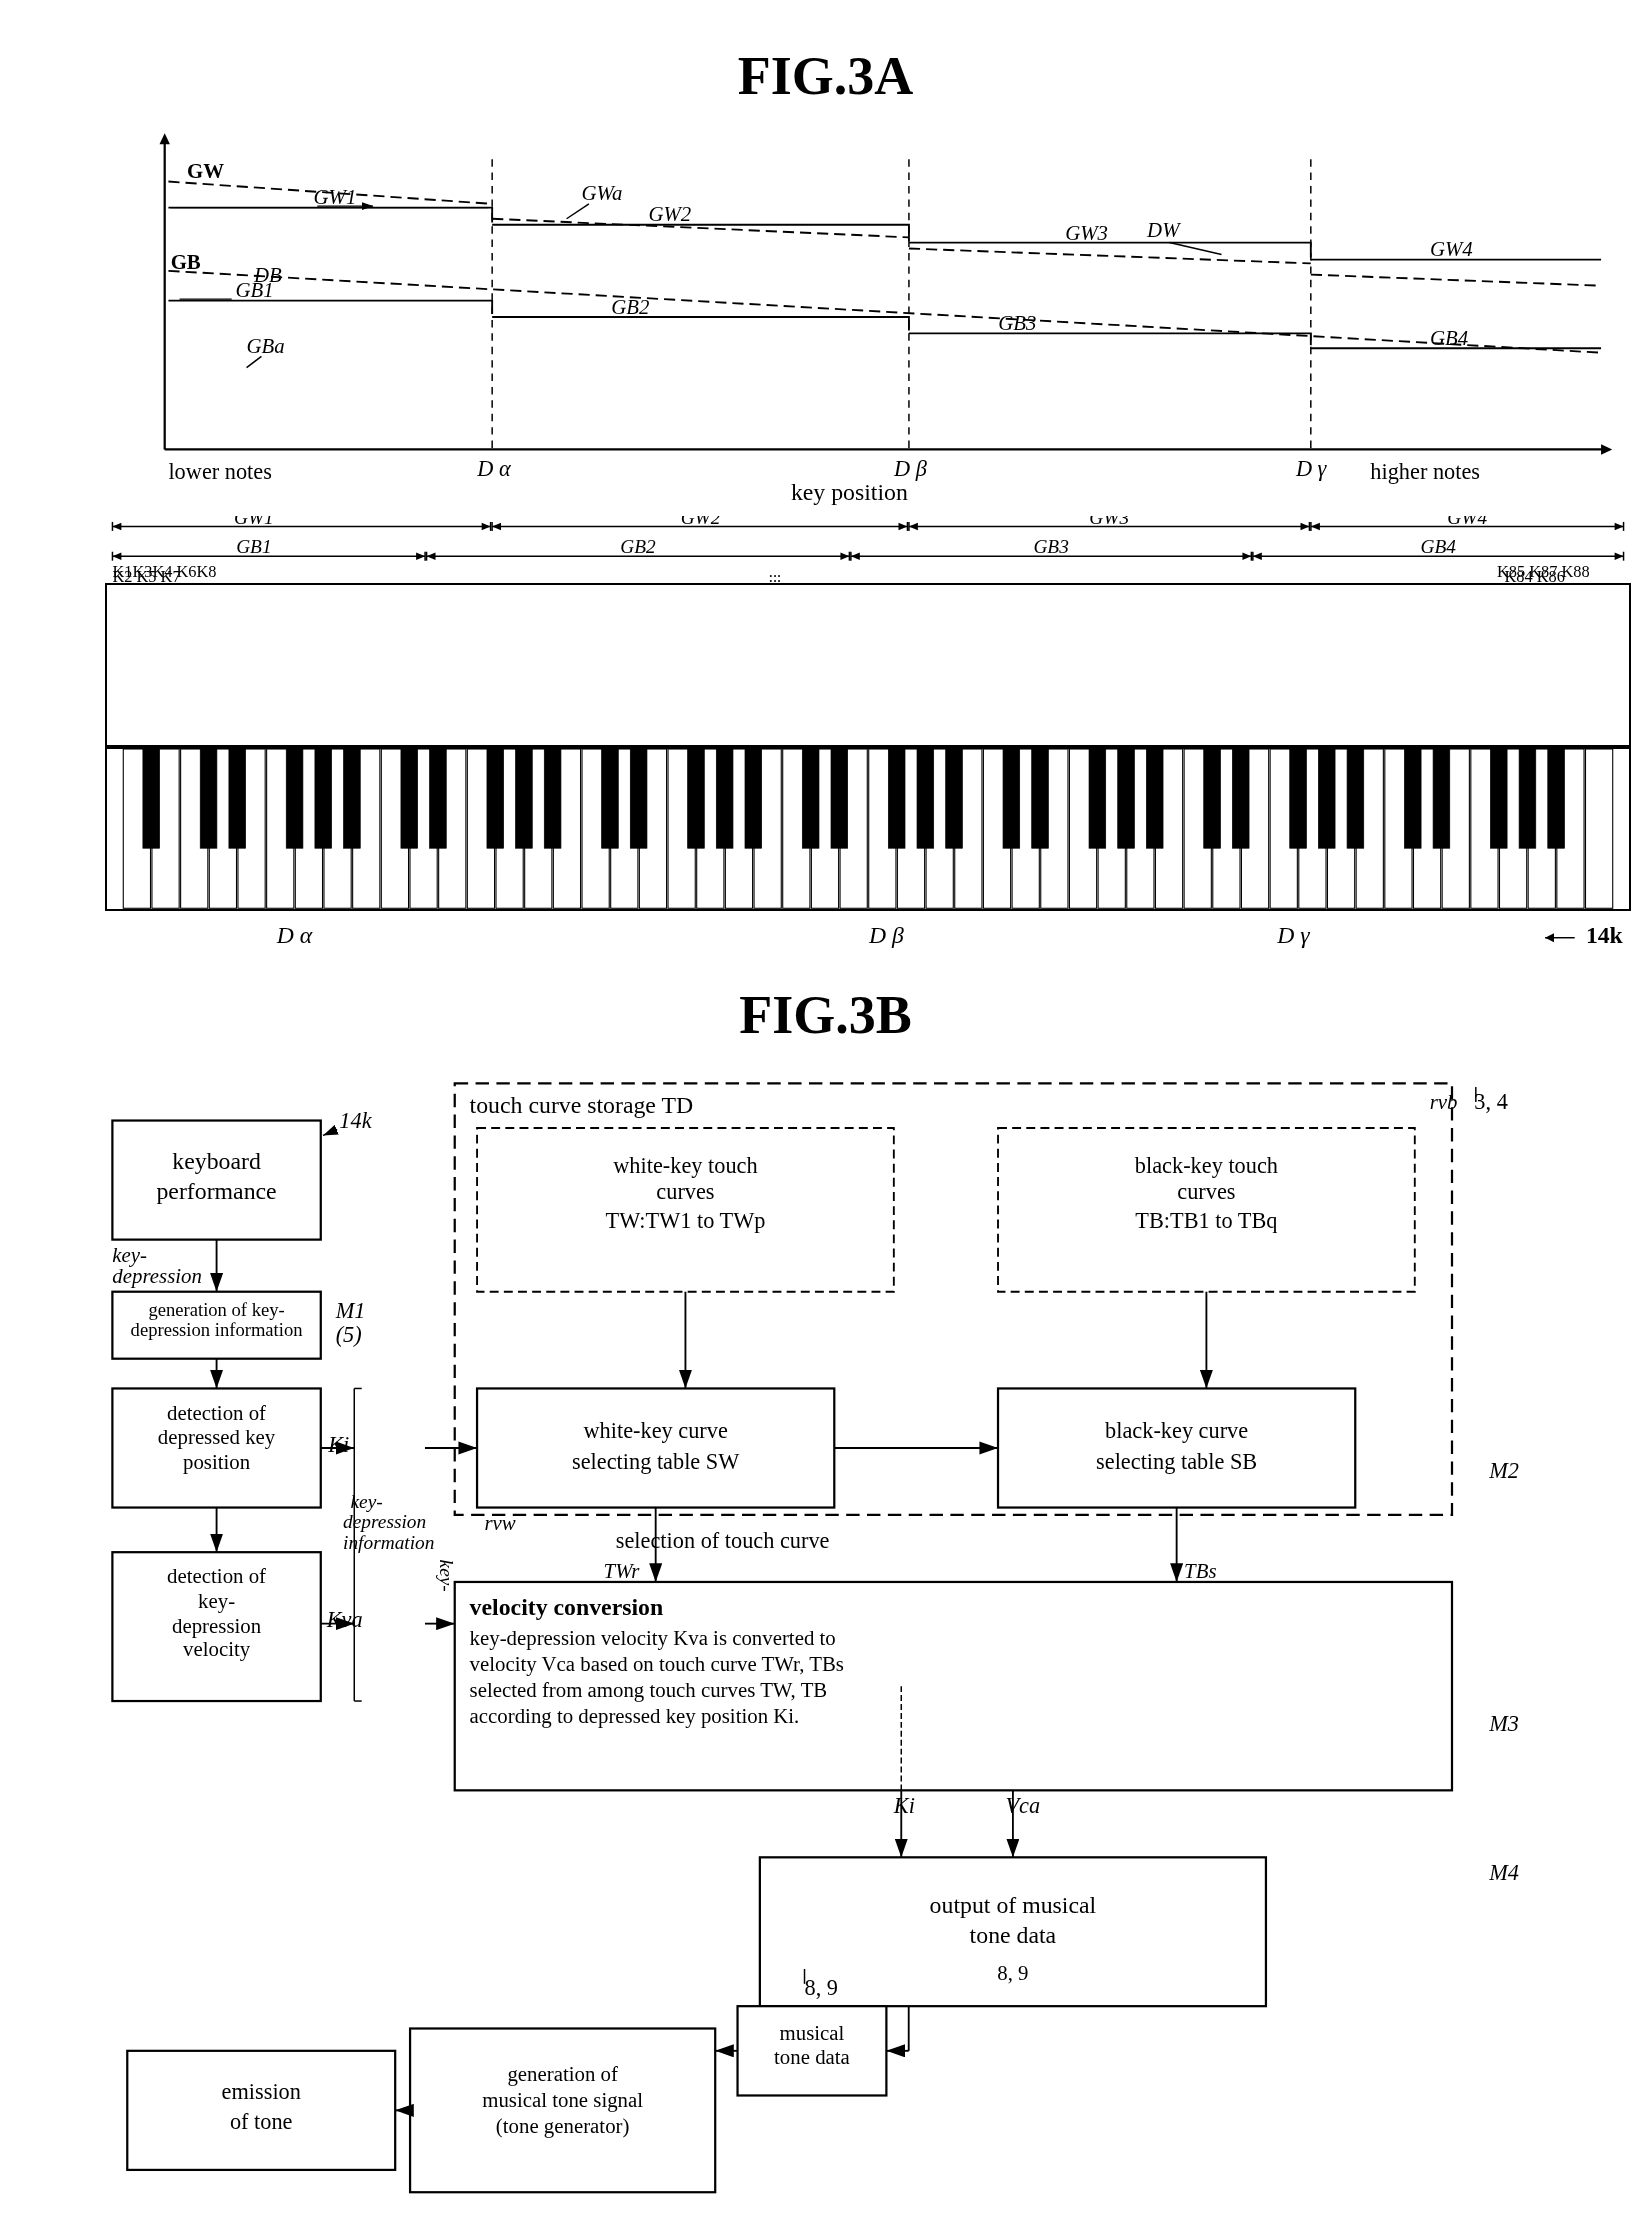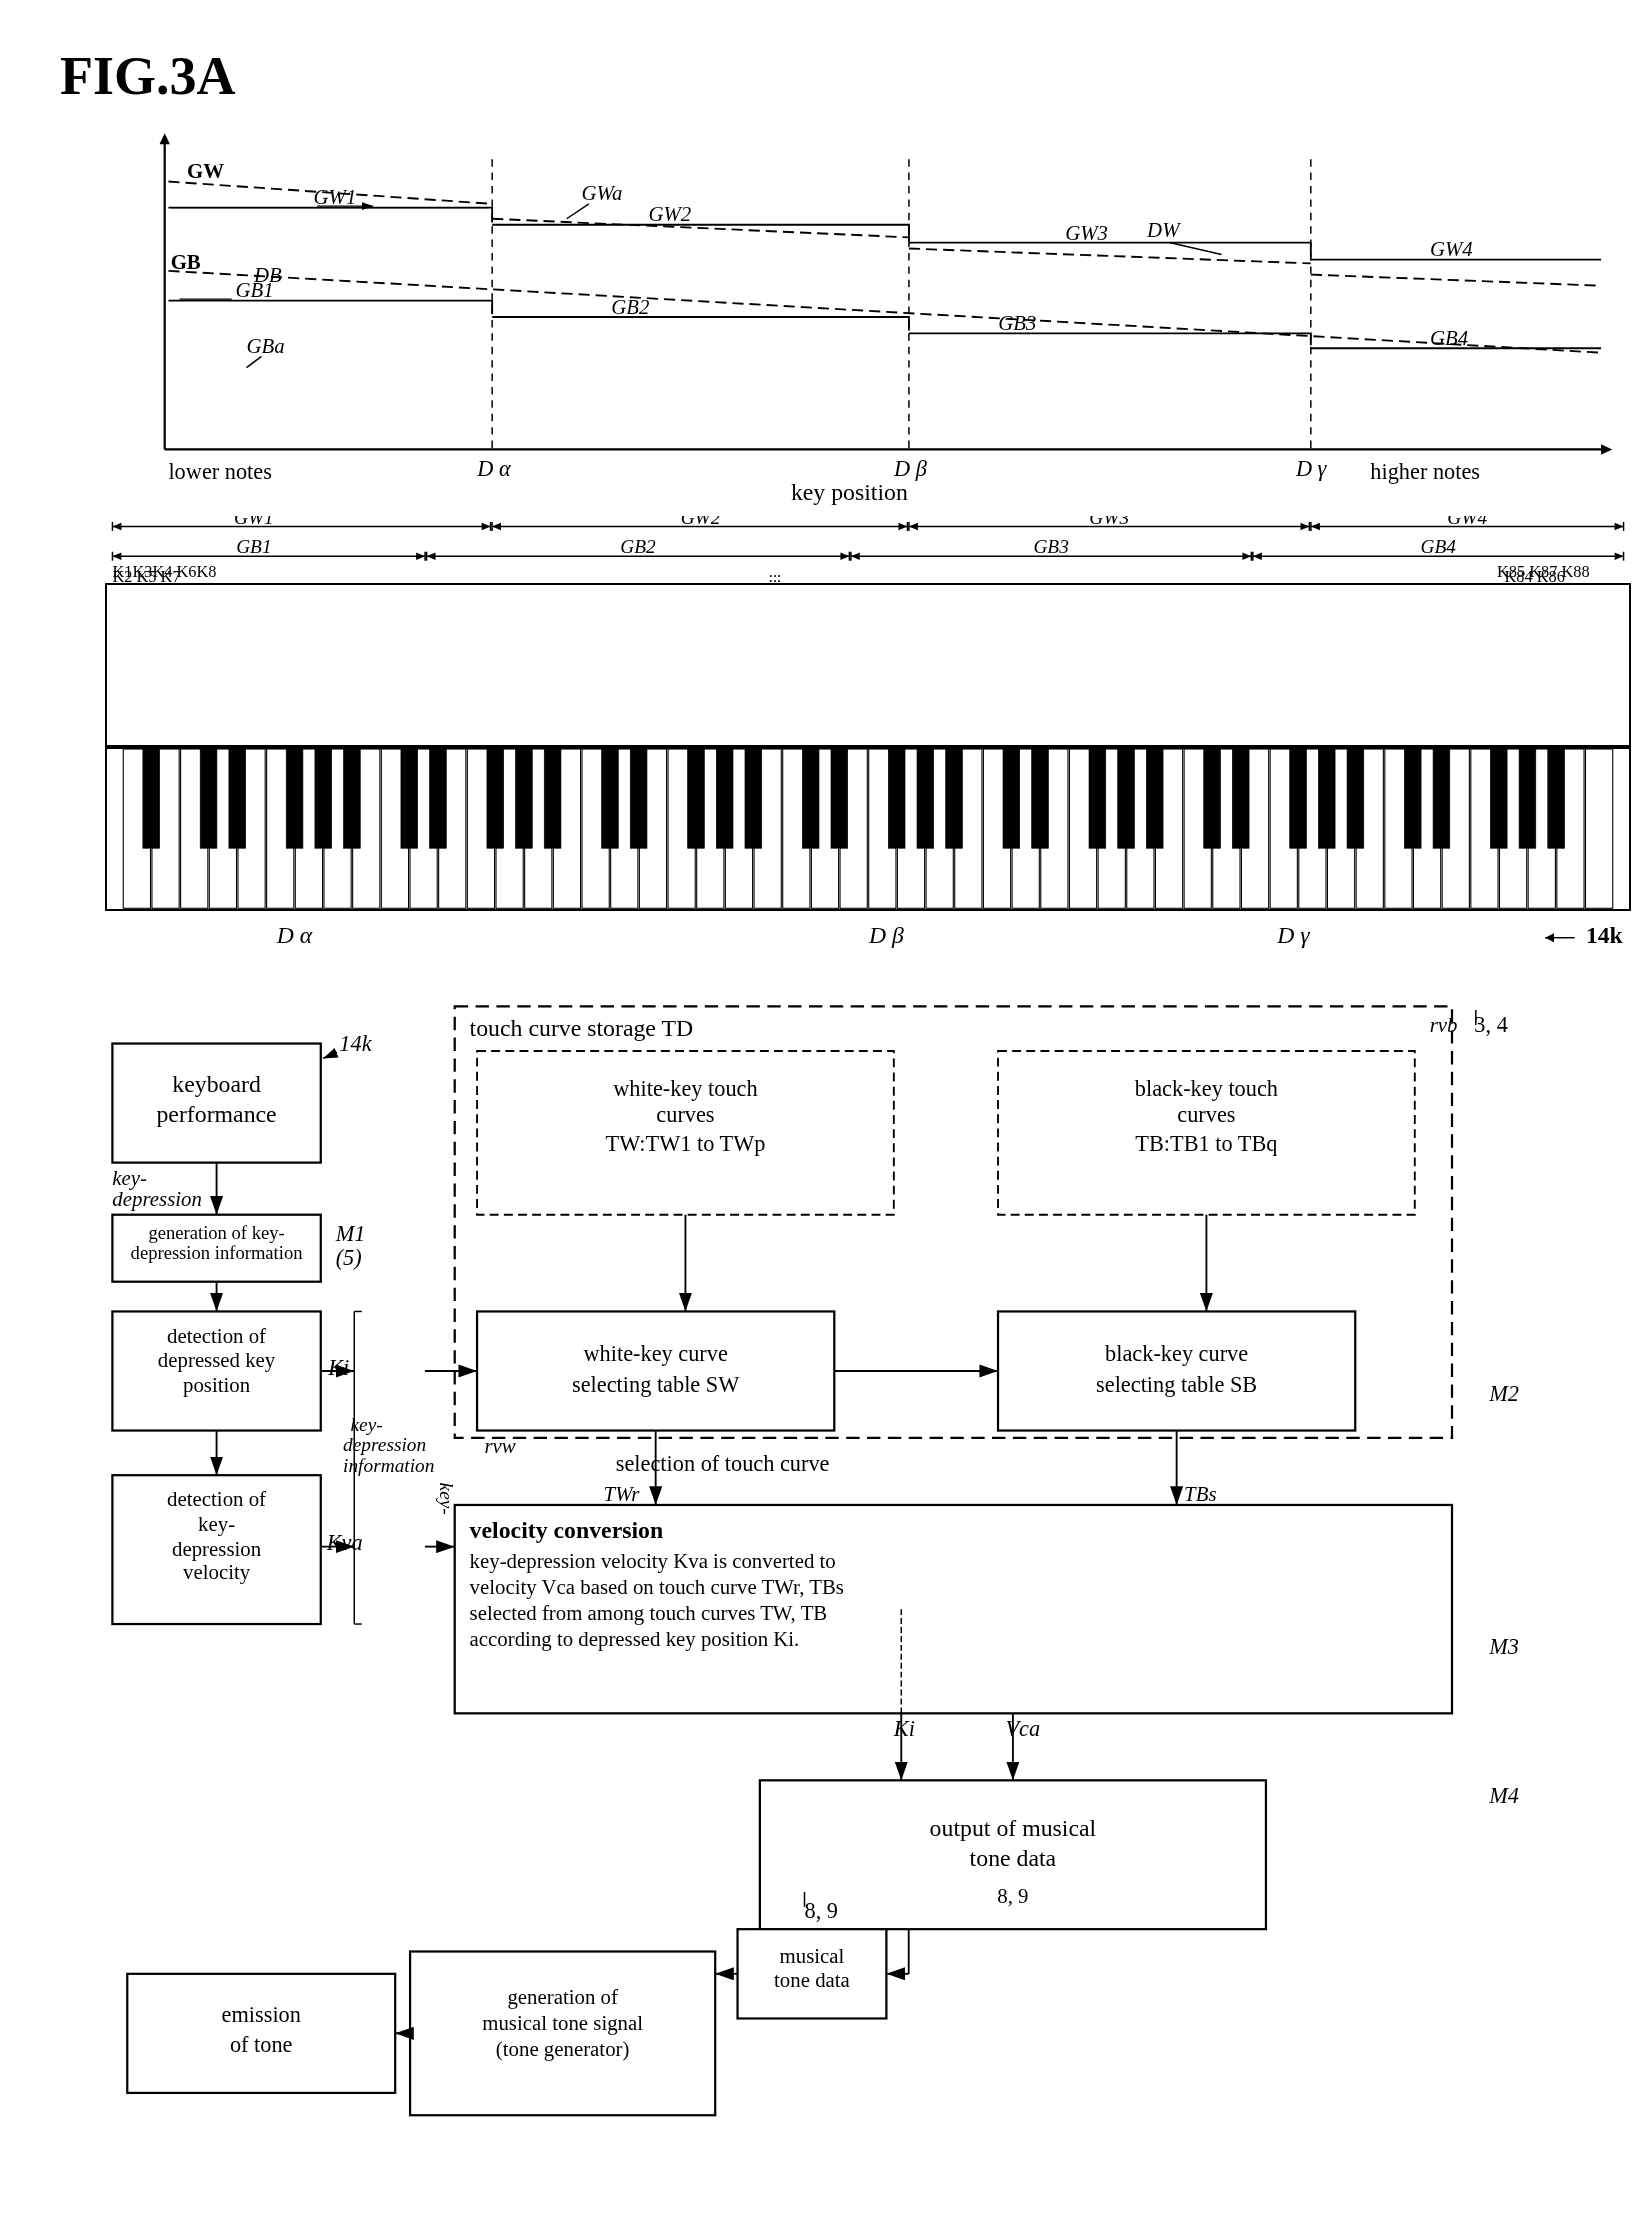--- a/index.html
+++ b/index.html
@@ -10,20 +10,21 @@
       min-height: 2239px;
       padding: 45px 60px;
       color: #000;
     }
 
     
     .fig-label {
       font-size: 54px;
       font-weight: bold;
       margin-bottom: 15px;
+      text-align: center;
     }
 
     .fig3a-container {
       margin-bottom: 30px;
     }
 
     
     .graph-area {
       position: relative;
       width: 1526px;
@@ -327,20 +328,21 @@
         <text x="2020" y="35" font-size="32" font-family="Times New Roman" font-weight="bold" text-anchor="middle">14k</text>
 
         <line x1="1980" y1="28" x2="1940" y2="28" stroke="#000" stroke-width="2"></line>
         <polygon points="1940,28 1952,22 1952,34" fill="#000"></polygon>
       </svg>
     </div>
   </div>
 </div>
 
 <div class="fig3b-container">
+  <div class="fig-label">FIG.3B</div>
 
   <div class="flowchart">
     <svg width="1563" height="1161" xmlns="http://www.w3.org/2000/svg" font-family="Times New Roman" viewBox="0 0 2100 1560">
 
       <defs>
         <marker id="arrowhead" markerWidth="10" markerHeight="7" refX="10" refY="3.5" orient="auto">
           <polygon points="0 0, 10 3.5, 0 7" fill="#000"></polygon>
         </marker>
         <marker id="arrowhead-left" markerWidth="10" markerHeight="7" refX="0" refY="3.5" orient="auto">
           <polygon points="10 0, 0 3.5, 10 7" fill="#000"></polygon>

